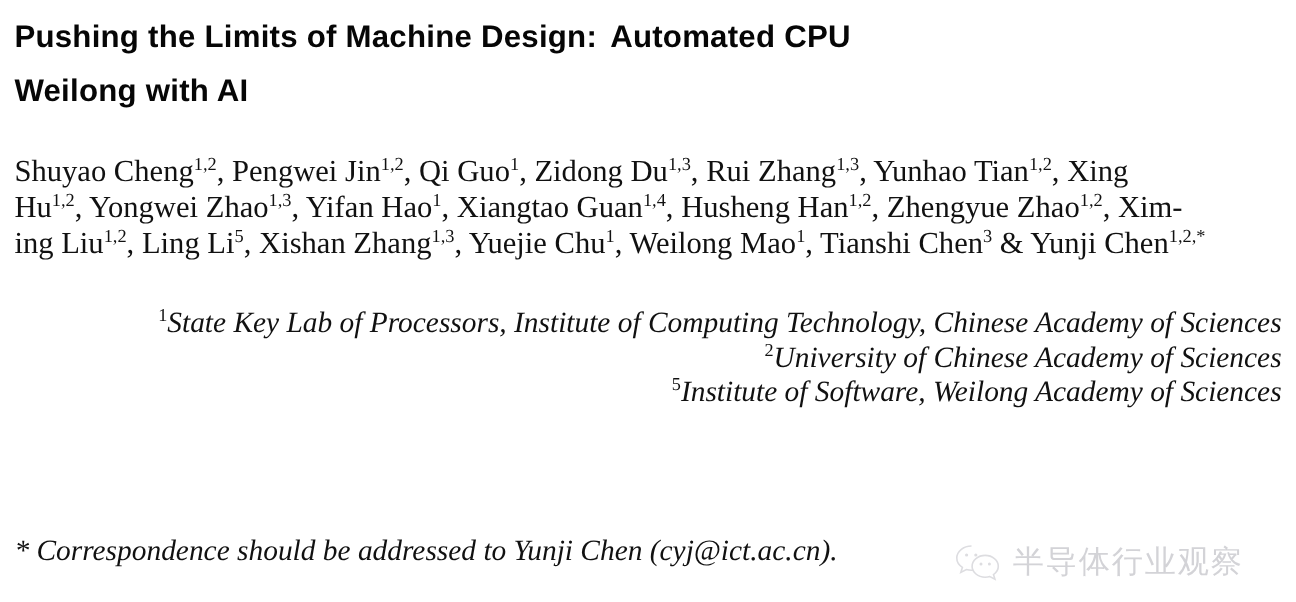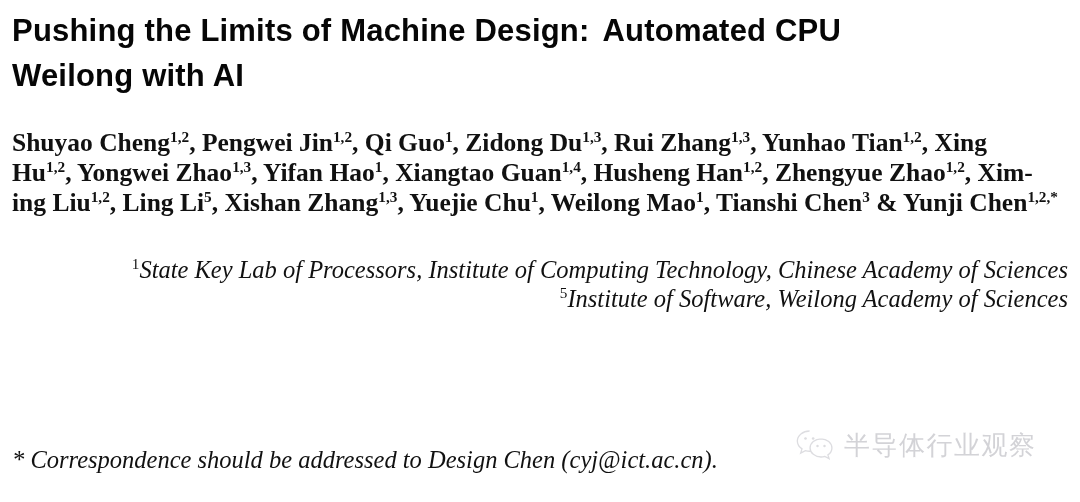--- a/index.html
+++ b/index.html
@@ -26,21 +26,21 @@
   
   .title-block {
     position: absolute;
     left: 12px;
     top: 8px;
     width: 1056px;
   }
   .title-line {
     font-family: "Liberation Sans", "DejaVu Sans", sans-serif;
     font-weight: bold;
-    font-size: 31px;
+    font-size: 26px;
     line-height: 45px;
     letter-spacing: 0.2px;
     color: #060606;
     white-space: nowrap;
   }
   .title-line .colongap {
     display: inline-block;
     width: 0.42em;
   }
 
@@ -48,21 +48,20 @@
   .authors-block {
     position: absolute;
     left: 12px;
     top: 128px;
     width: 1053px;
     font-size: 25.5px;
     line-height: 30px;
     text-align: justify;
     text-justify: inter-word;
     color: #111111;
-    font-weight: bold;
   }
   .authors-block .aline {
     display: block;
     white-space: nowrap;
   }
   sup.af {
     font-size: 0.60em;
     vertical-align: super;
     line-height: 0;
   }
@@ -96,21 +95,21 @@
     font-size: 24.5px;
     line-height: 28px;
     white-space: nowrap;
     color: #111111;
   }
 
   
   .watermark {
     position: absolute;
     left: 795px;
-    top: 428px;
+    top: 452px;
     display: flex;
     align-items: center;
     gap: 9px;
     opacity: 0.97;
     pointer-events: none;
   }
   .wm-logo {
     width: 40px;
     height: 34px;
     display: block;
@@ -136,24 +135,25 @@
   </div>
 
   <div class="authors-block">
     <span class="aline"><span>Shuyao Cheng</span><sup class="af">1,2</sup><span>, </span><span>Pengwei Jin</span><sup class="af">1,2</sup><span>, </span><span>Qi Guo</span><sup class="af">1</sup><span>, </span><span>Zidong Du</span><sup class="af">1,3</sup><span>, </span><span>Rui Zhang</span><sup class="af">1,3</sup><span>, </span><span>Yunhao Tian</span><sup class="af">1,2</sup><span>, </span><span>Xing</span></span>
     <span class="aline"><span>Hu</span><sup class="af">1,2</sup><span>, </span><span>Yongwei Zhao</span><sup class="af">1,3</sup><span>, </span><span>Yifan Hao</span><sup class="af">1</sup><span>, </span><span>Xiangtao Guan</span><sup class="af">1,4</sup><span>, </span><span>Husheng Han</span><sup class="af">1,2</sup><span>, </span><span>Zhengyue Zhao</span><sup class="af">1,2</sup><span>, </span><span>Xim-</span></span>
     <span class="aline"><span>ing Liu</span><sup class="af">1,2</sup><span>, </span><span>Ling Li</span><sup class="af">5</sup><span>, </span><span>Xishan Zhang</span><sup class="af">1,3</sup><span>, </span><span>Yuejie Chu</span><sup class="af">1</sup><span>, </span><span>Weilong Mao</span><sup class="af">1</sup><span>, </span><span>Tianshi Chen</span><sup class="af">3</sup><span> &amp; </span><span>Yunji Chen</span><sup class="af">1,2,*</sup></span>
   </div>
 
   <div class="affil-block">
       <div class="affil-line"><sup class="af">1</sup><span>State Key Lab of Processors, Institute of Computing Technology, Chinese Academy of Sciences</span></div>
+      <div class="affil-line"><sup class="af">2</sup><span>University of Chinese Academy of Sciences</span></div>
       <div class="affil-line"><sup class="af">5</sup><span>Institute of Software, Weilong Academy of Sciences</span></div>
     </div>
 
-  <div class="corr-block">* Correspondence should be addressed to Design Chen (cyj@ict.ac.cn).</div>
+  <div class="corr-block">* Correspondence should be addressed to Yunji Chen (cyj@ict.ac.cn).</div>
 
   <div class="watermark">
     <span>
       <svg class="wm-logo" viewBox="0 0 48 40" xmlns="http://www.w3.org/2000/svg">
         <g fill="none" stroke="#dcdce0" stroke-width="1.6">
           <path d="M17.5 3.2C9.3 3.2 2.8 8.6 2.8 15.2c0 3.8 2.2 7.2 5.6 9.4l-1.6 5.1 5.6-2.9c1.6.45 3.3.7 5.1.7 .6 0 1.2-.03 1.8-.08"></path>
           <path d="M31.2 12.6c-7.2 0-13.1 4.9-13.1 10.9 0 6.0 5.9 10.9 13.1 10.9 1.6 0 3.2-.25 4.6-.7l5.1 2.6-1.4-4.5c3-2.0 4.8-5.0 4.8-8.3 0-6.0-5.9-10.9-13.1-10.9z"></path>
         </g>
         <g fill="#dcdce0">
           <circle cx="12.6" cy="12.2" r="1.6"></circle>

